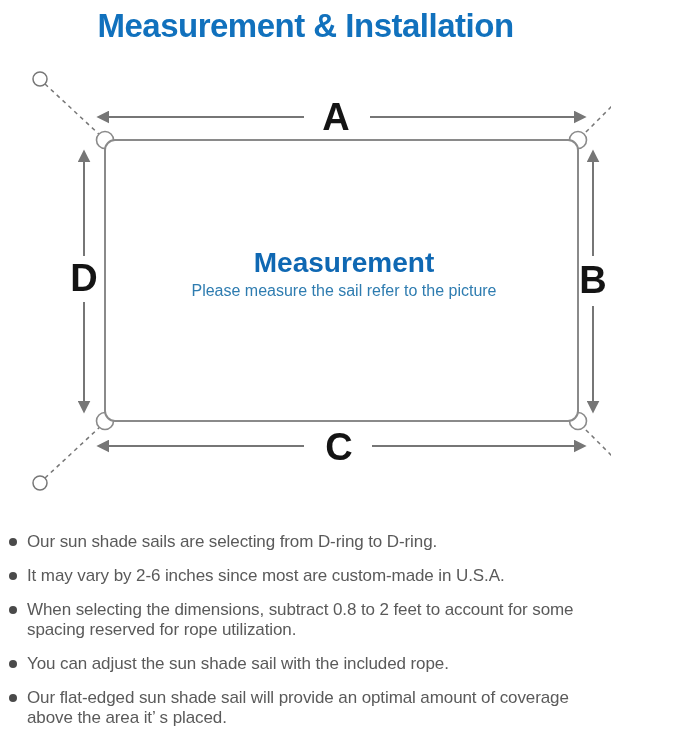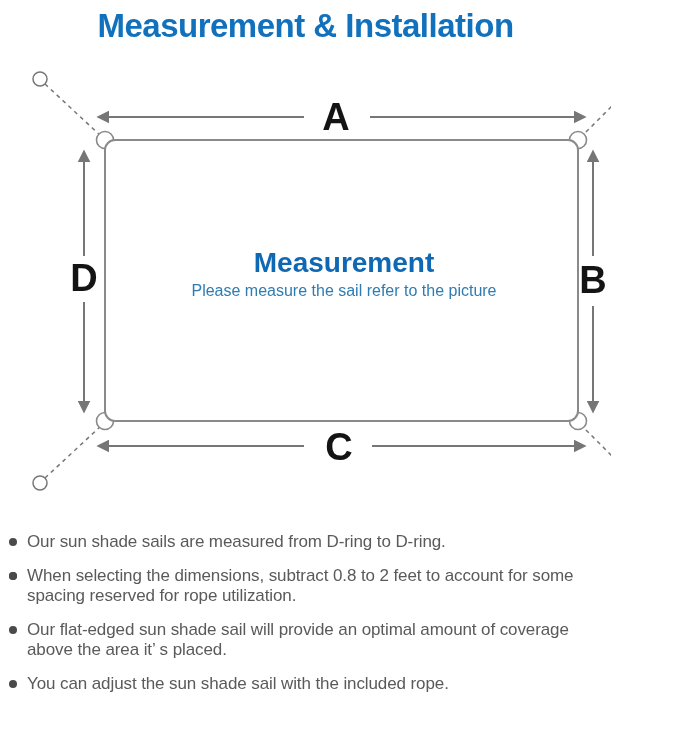--- a/index.html
+++ b/index.html
@@ -119,32 +119,33 @@
     <text class="dim-label" x="339" y="400" text-anchor="middle">C</text>
     <text class="dim-label" x="84" y="231" text-anchor="middle">D</text>
 
     <text class="center-title" x="344" y="212" text-anchor="middle">Measurement</text>
     <text class="center-subtitle" x="344" y="236" text-anchor="middle">Please measure the sail refer to the picture</text>
   </svg>
 
   <ul class="notes-list">
     <li>
       <span class="bullet-dot"></span>
-      <span>Our sun shade sails are measured from D-ring to D-ring.</span>
+      <span>Our sun shade sails are selecting from D-ring to D-ring.</span>
     </li>
     <li>
       <span class="bullet-dot"></span>
+      <span>It may vary by 2-6 inches since most are custom-made in U.S.A.</span>
     </li>
     <li>
       <span class="bullet-dot"></span>
       <span>When selecting the dimensions, subtract 0.8 to 2 feet to account for some spacing reserved for rope utilization.</span>
     </li>
     <li>
       <span class="bullet-dot"></span>
-      <span>Our flat-edged sun shade sail will provide an optimal amount of coverage above the area it’ s placed.</span>
+      <span>You can adjust the sun shade sail with the included rope.</span>
     </li>
     <li>
       <span class="bullet-dot"></span>
-      <span>You can adjust the sun shade sail with the included rope.</span>
+      <span>Our flat-edged sun shade sail will provide an optimal amount of coverage above the area it’ s placed.</span>
     </li>
   </ul>
 
 </div>
 
 </body></html>

